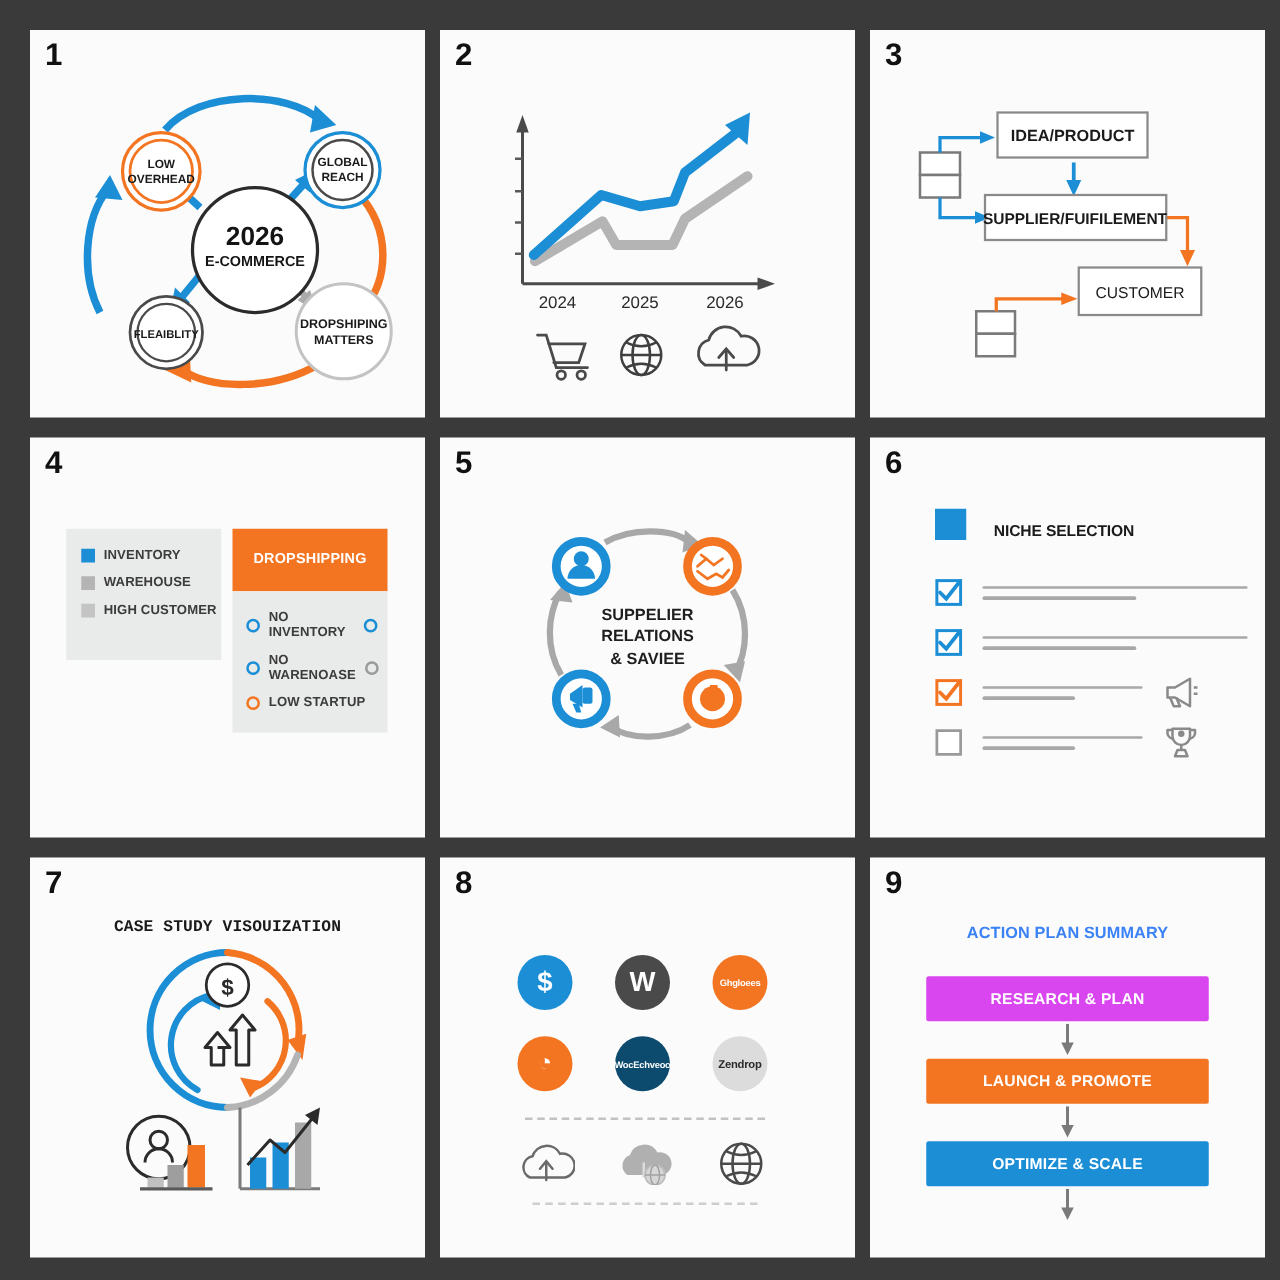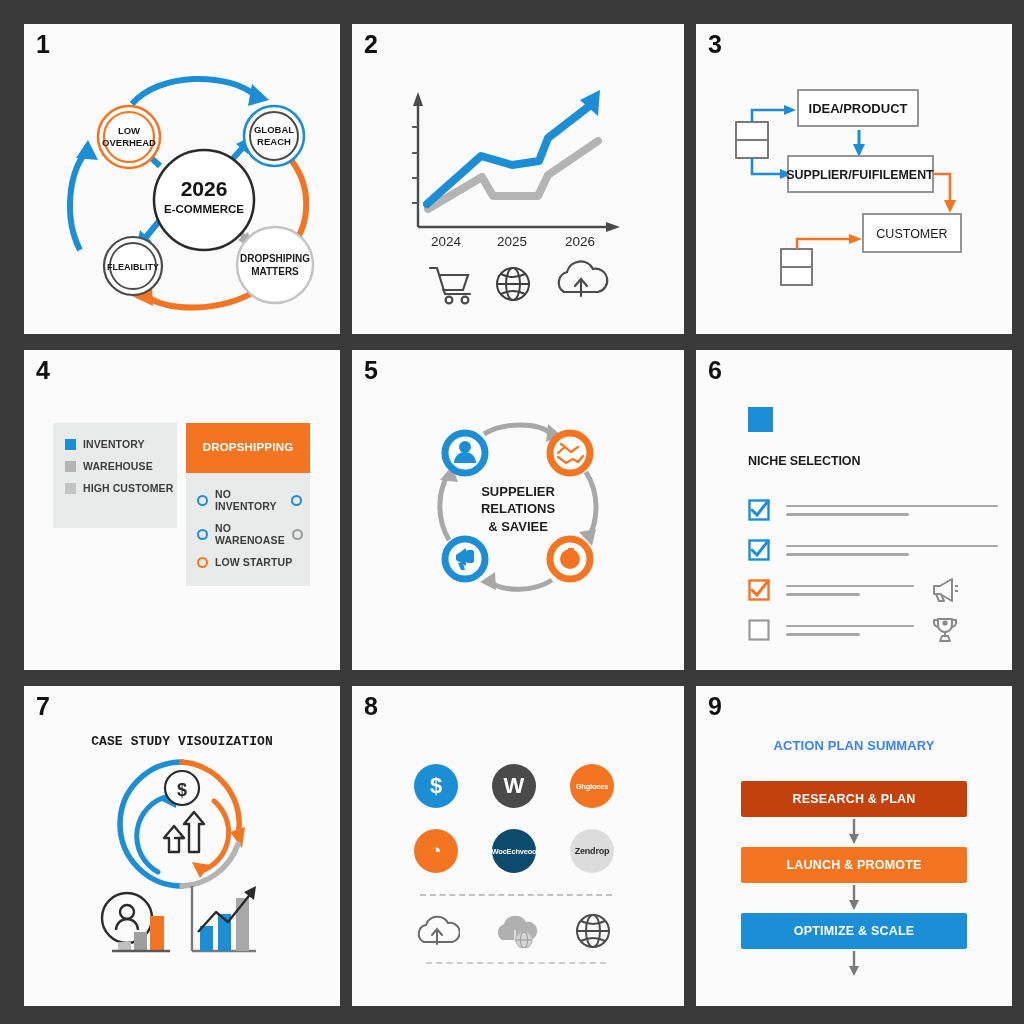--- a/index.html
+++ b/index.html
@@ -50,21 +50,21 @@
     letter-spacing:.1px; margin:0 0 10px 12px;
   }
   .p4item:last-child { margin-bottom:0; }
   .sw { width:11px; height:11px; flex:none; }
   .ring { width:11px; height:11px; border-radius:50%; border:2.4px solid #888; flex:none; }
   .p4r { justify-content:flex-start; margin-left:11px; }
   .p4r .tail { margin-left:auto; margin-right:8px; }
 
   
   .p6wrap { position:absolute; left:52px; top:57px; width:250px; }
-  .p6head { display:flex; align-items:flex-start; gap:22px; margin-bottom:22px;flex-direction:column; }
+  .p6head { display:flex; align-items:flex-end; gap:22px; margin-bottom:22px; }
   .p6sw { width:25px; height:25px; background:#1b8ed6; flex:none; }
   .p6label { font-size:12.5px; font-weight:bold; color:#1a1a1a; letter-spacing:-.1px; }
   .p6row { display:flex; align-items:center; gap:16px; height:40px; }
   .cbx { width:22px; height:22px; flex:none; position:relative; }
   .lines { flex:1; }
   .ln { height:2.5px; background:#a8a8a8; border-radius:2px; }
   .ln.short { width:58%; margin-top:6px; }
   .p6ico { width:30px; flex:none; }
 
   
@@ -486,21 +486,21 @@
         </span>
       </div>
       <div class="dash2"></div>
     </div>
   </div>
 
   <div class="panel">
     <div class="pnum">9</div>
     <div class="p9wrap">
       <div class="p9title">ACTION PLAN SUMMARY</div>
-      <div class="p9box" style="background:#c2410c">RESEARCH &amp; PLAN</div>
+      <div class="p9box" style="background:#d946ef">RESEARCH &amp; PLAN</div>
       <div class="p9arrow">
         <svg width="14" height="26" viewBox="0 0 14 26">
           <line x1="7" y1="0" x2="7" y2="17" stroke="#7a7a7a" stroke-width="2.4"></line>
           <polygon points="7,25 2,15 12,15" fill="#7a7a7a"></polygon>
         </svg>
       </div>
       <div class="p9box" style="background:#f37521">LAUNCH &amp; PROMOTE</div>
       <div class="p9arrow">
         <svg width="14" height="26" viewBox="0 0 14 26">
           <line x1="7" y1="0" x2="7" y2="17" stroke="#7a7a7a" stroke-width="2.4"></line>

